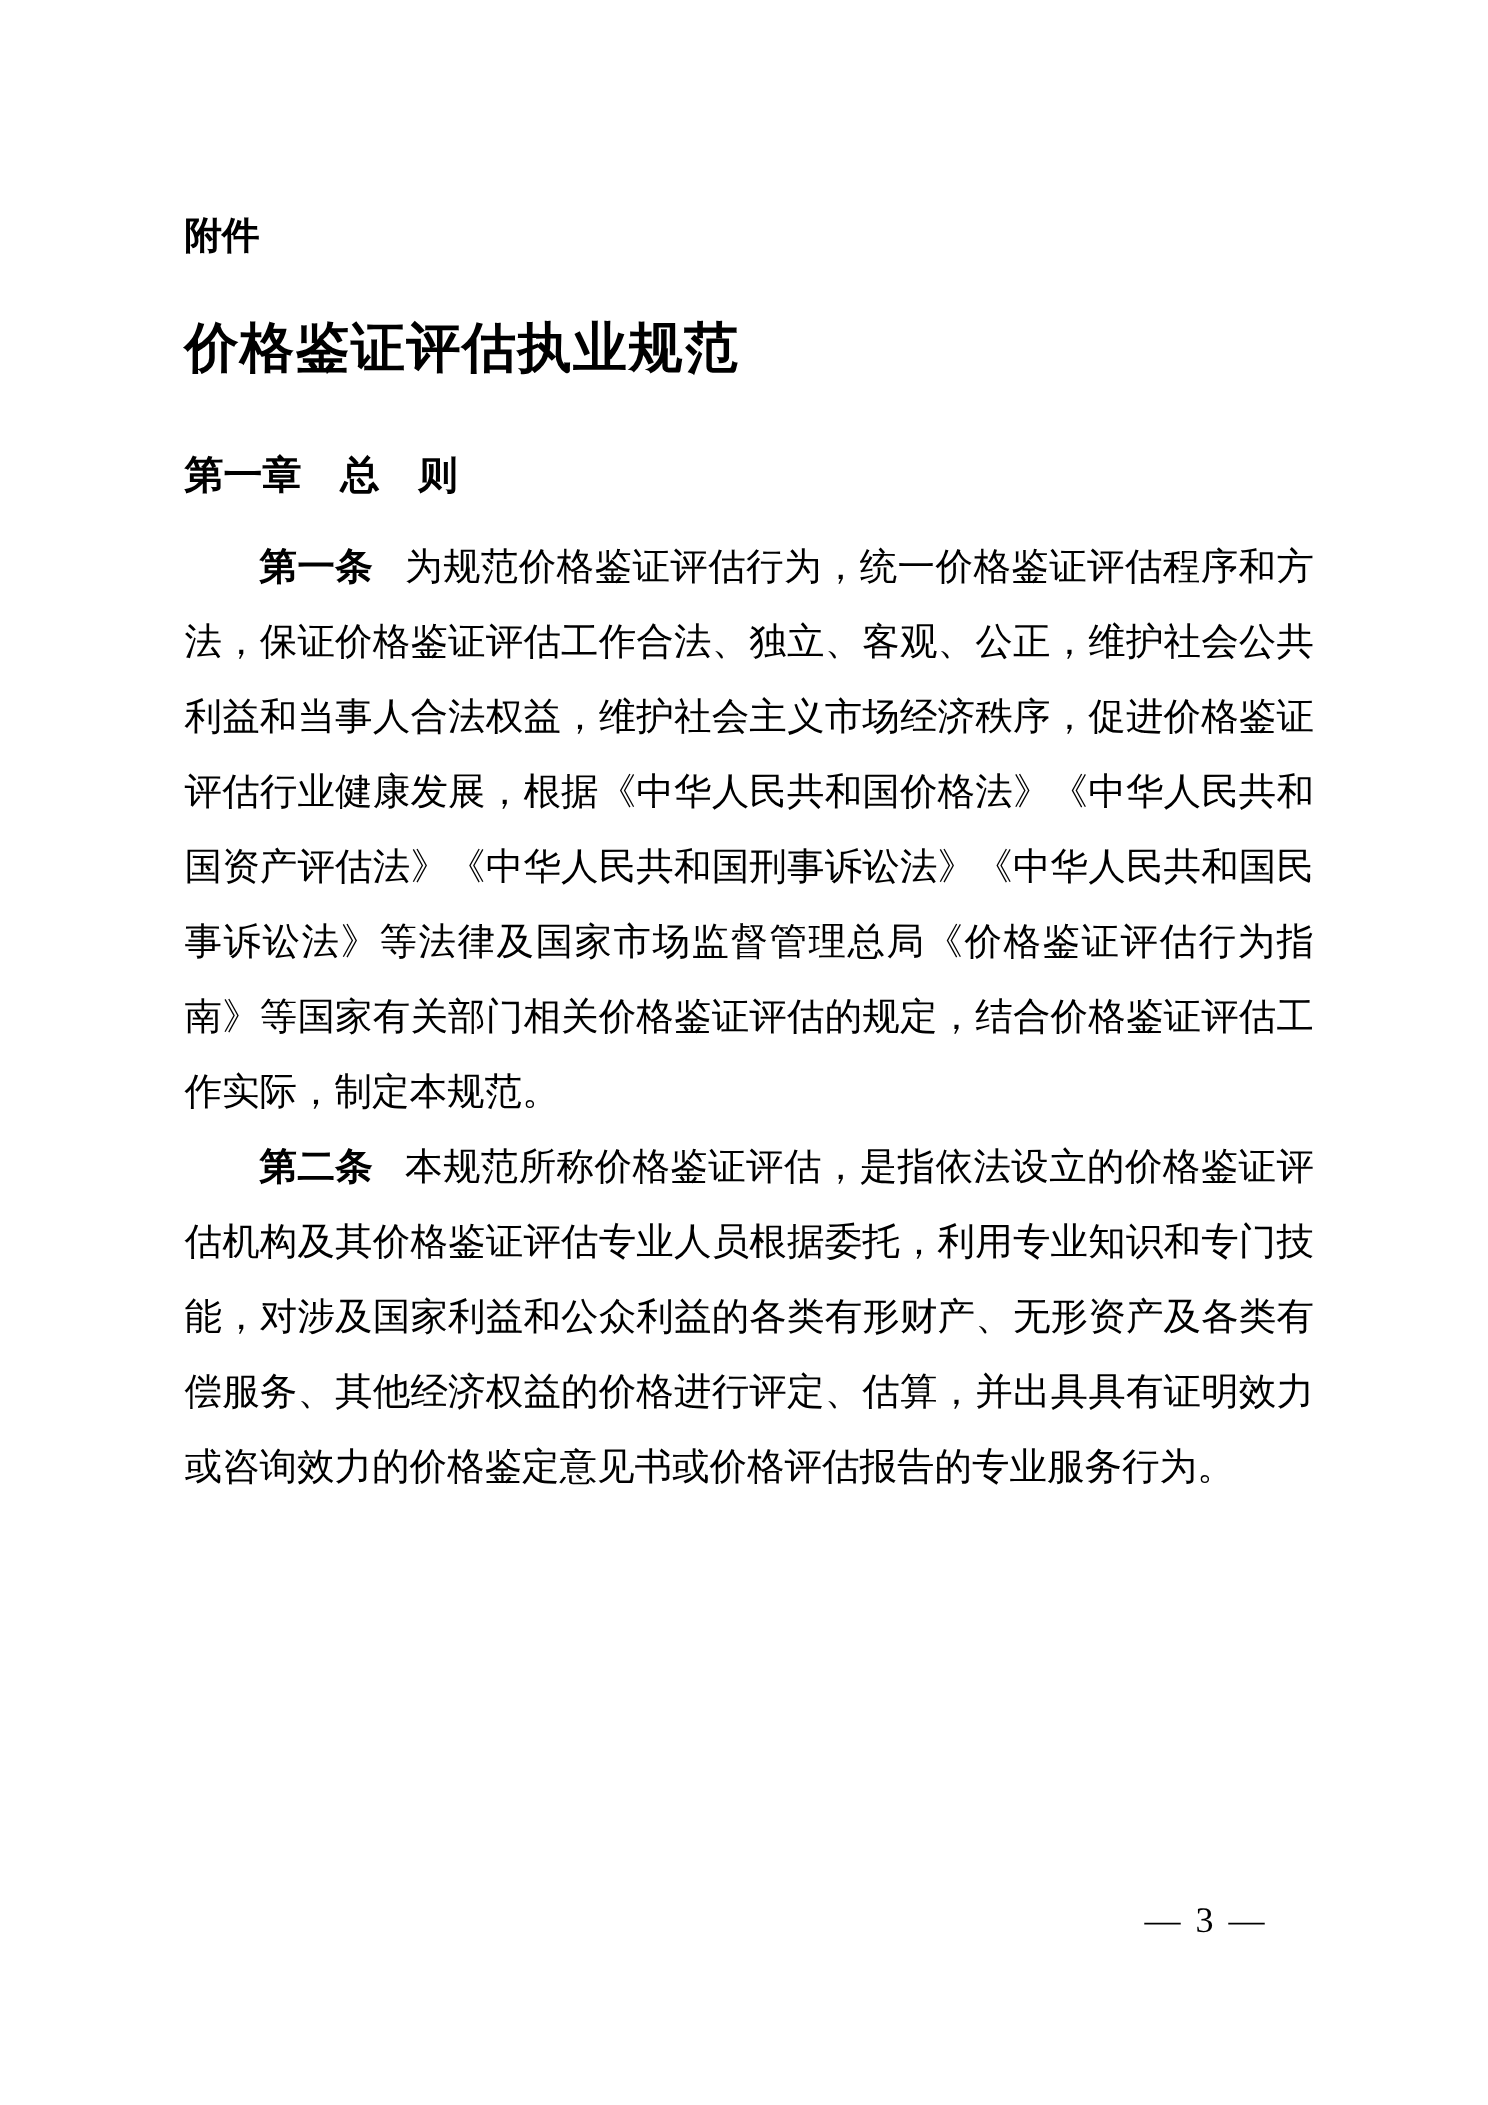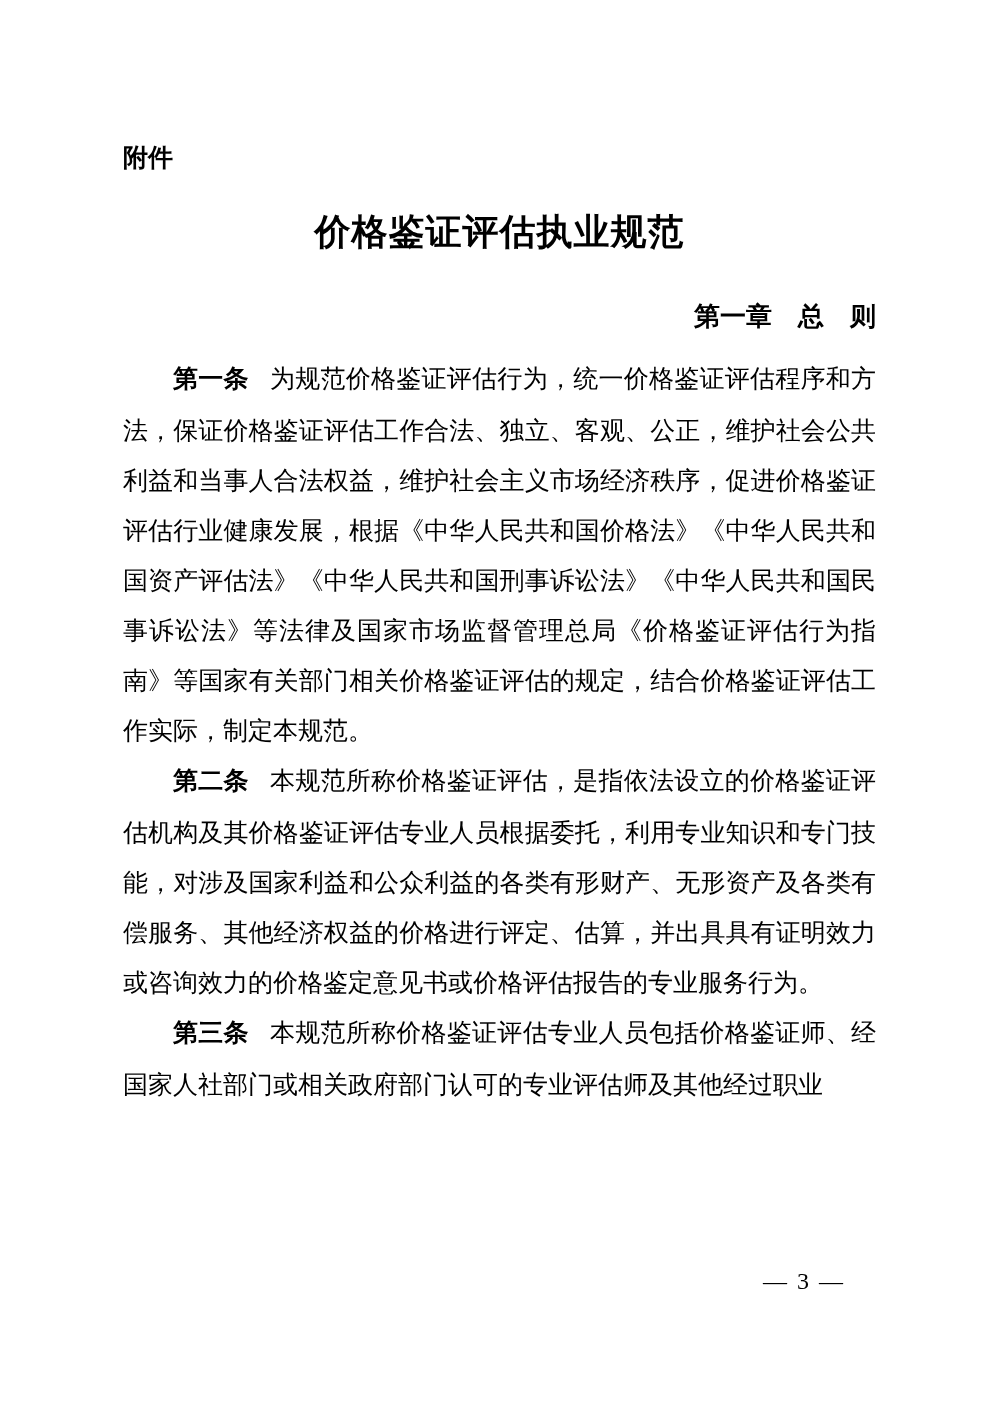--- a/index.html
+++ b/index.html
@@ -20,46 +20,46 @@
   }
   .attachment {
     font-family: "Liberation Sans", "DejaVu Sans", sans-serif;
     font-size: 25px;
     line-height: 30px;
     font-weight: 600;
     text-align: left;
   }
   .title {
     margin-top: 38px;
-    text-align: center;
+    text-align: left;
     font-size: 36px;
     line-height: 44px;
     font-weight: 700;
     letter-spacing: 1px;
     font-family: "Liberation Serif", "DejaVu Serif", serif;
   }
   .chapter {
     margin-top: 46px;
-    text-align: right;
+    text-align: left;
     font-size: 26px;
     line-height: 32px;
     font-weight: 700;
     font-family: "Liberation Sans", "DejaVu Sans", sans-serif;
   }
   .content { margin-top: 22px; }
   .para {
     font-size: 25px;
     line-height: 50px;
     text-align: justify;
     text-indent: 2em;
     color: #000000;
   }
   .lead {
     font-weight: 700;
-    font-family: Liberation Mono, monospace;
+    font-family: Liberation Serif, serif;
     margin-right: 0.85em;
   }
   .page-number {
     position: absolute;
     top: 1266px;
     right: 147px;
     font-size: 24px;
     line-height: 30px;
     letter-spacing: 2px;
     color: #000000;
@@ -74,17 +74,16 @@
   <h1 class="title">价格鉴证评估执业规范</h1>
 
   <h2 class="chapter">第一章　总　则</h2>
 
   <div class="content">
     <p class="para"><span class="lead">第一条</span><span>为规范价格鉴证评估行为，统一价格鉴证评估程序和方法，保证价格鉴证评估工作合法、独立、客观、公正，维护社会公共利益和当事人合法权益，维护社会主义市场经济秩序，促进价格鉴证评估行业健康发展，根据《中华人民共和国价格法》《中华人民共和国资产评估法》《中华人民共和国刑事诉讼法》《中华人民共和国民事诉讼法》等法律及国家市场监督管理总局《价格鉴证评估行为指南》等国家有关部门相关价格鉴证评估的规定，结合价格鉴证评估工作实际，制定本规范。</span></p>
 
     <p class="para"><span class="lead">第二条</span><span>本规范所称价格鉴证评估，是指依法设立的价格鉴证评估机构及其价格鉴证评估专业人员根据委托，利用专业知识和专门技能，对涉及国家利益和公众利益的各类有形财产、无形资产及各类有偿服务、其他经济权益的价格进行评定、估算，并出具具有证明效力或咨询效力的价格鉴定意见书或价格评估报告的专业服务行为。</span></p>
 
 
-    <p class="para"><span class="lead">第三条</span><span>本规范所称价格鉴证评估专业人员包括价格鉴证师、经国家人社部门或相关政府部门认可的专业评估师及其他经过职业</span></p>
   </div>
 </div>
 
 <div class="page-number">— 3 —</div>
 
 </body></html>

